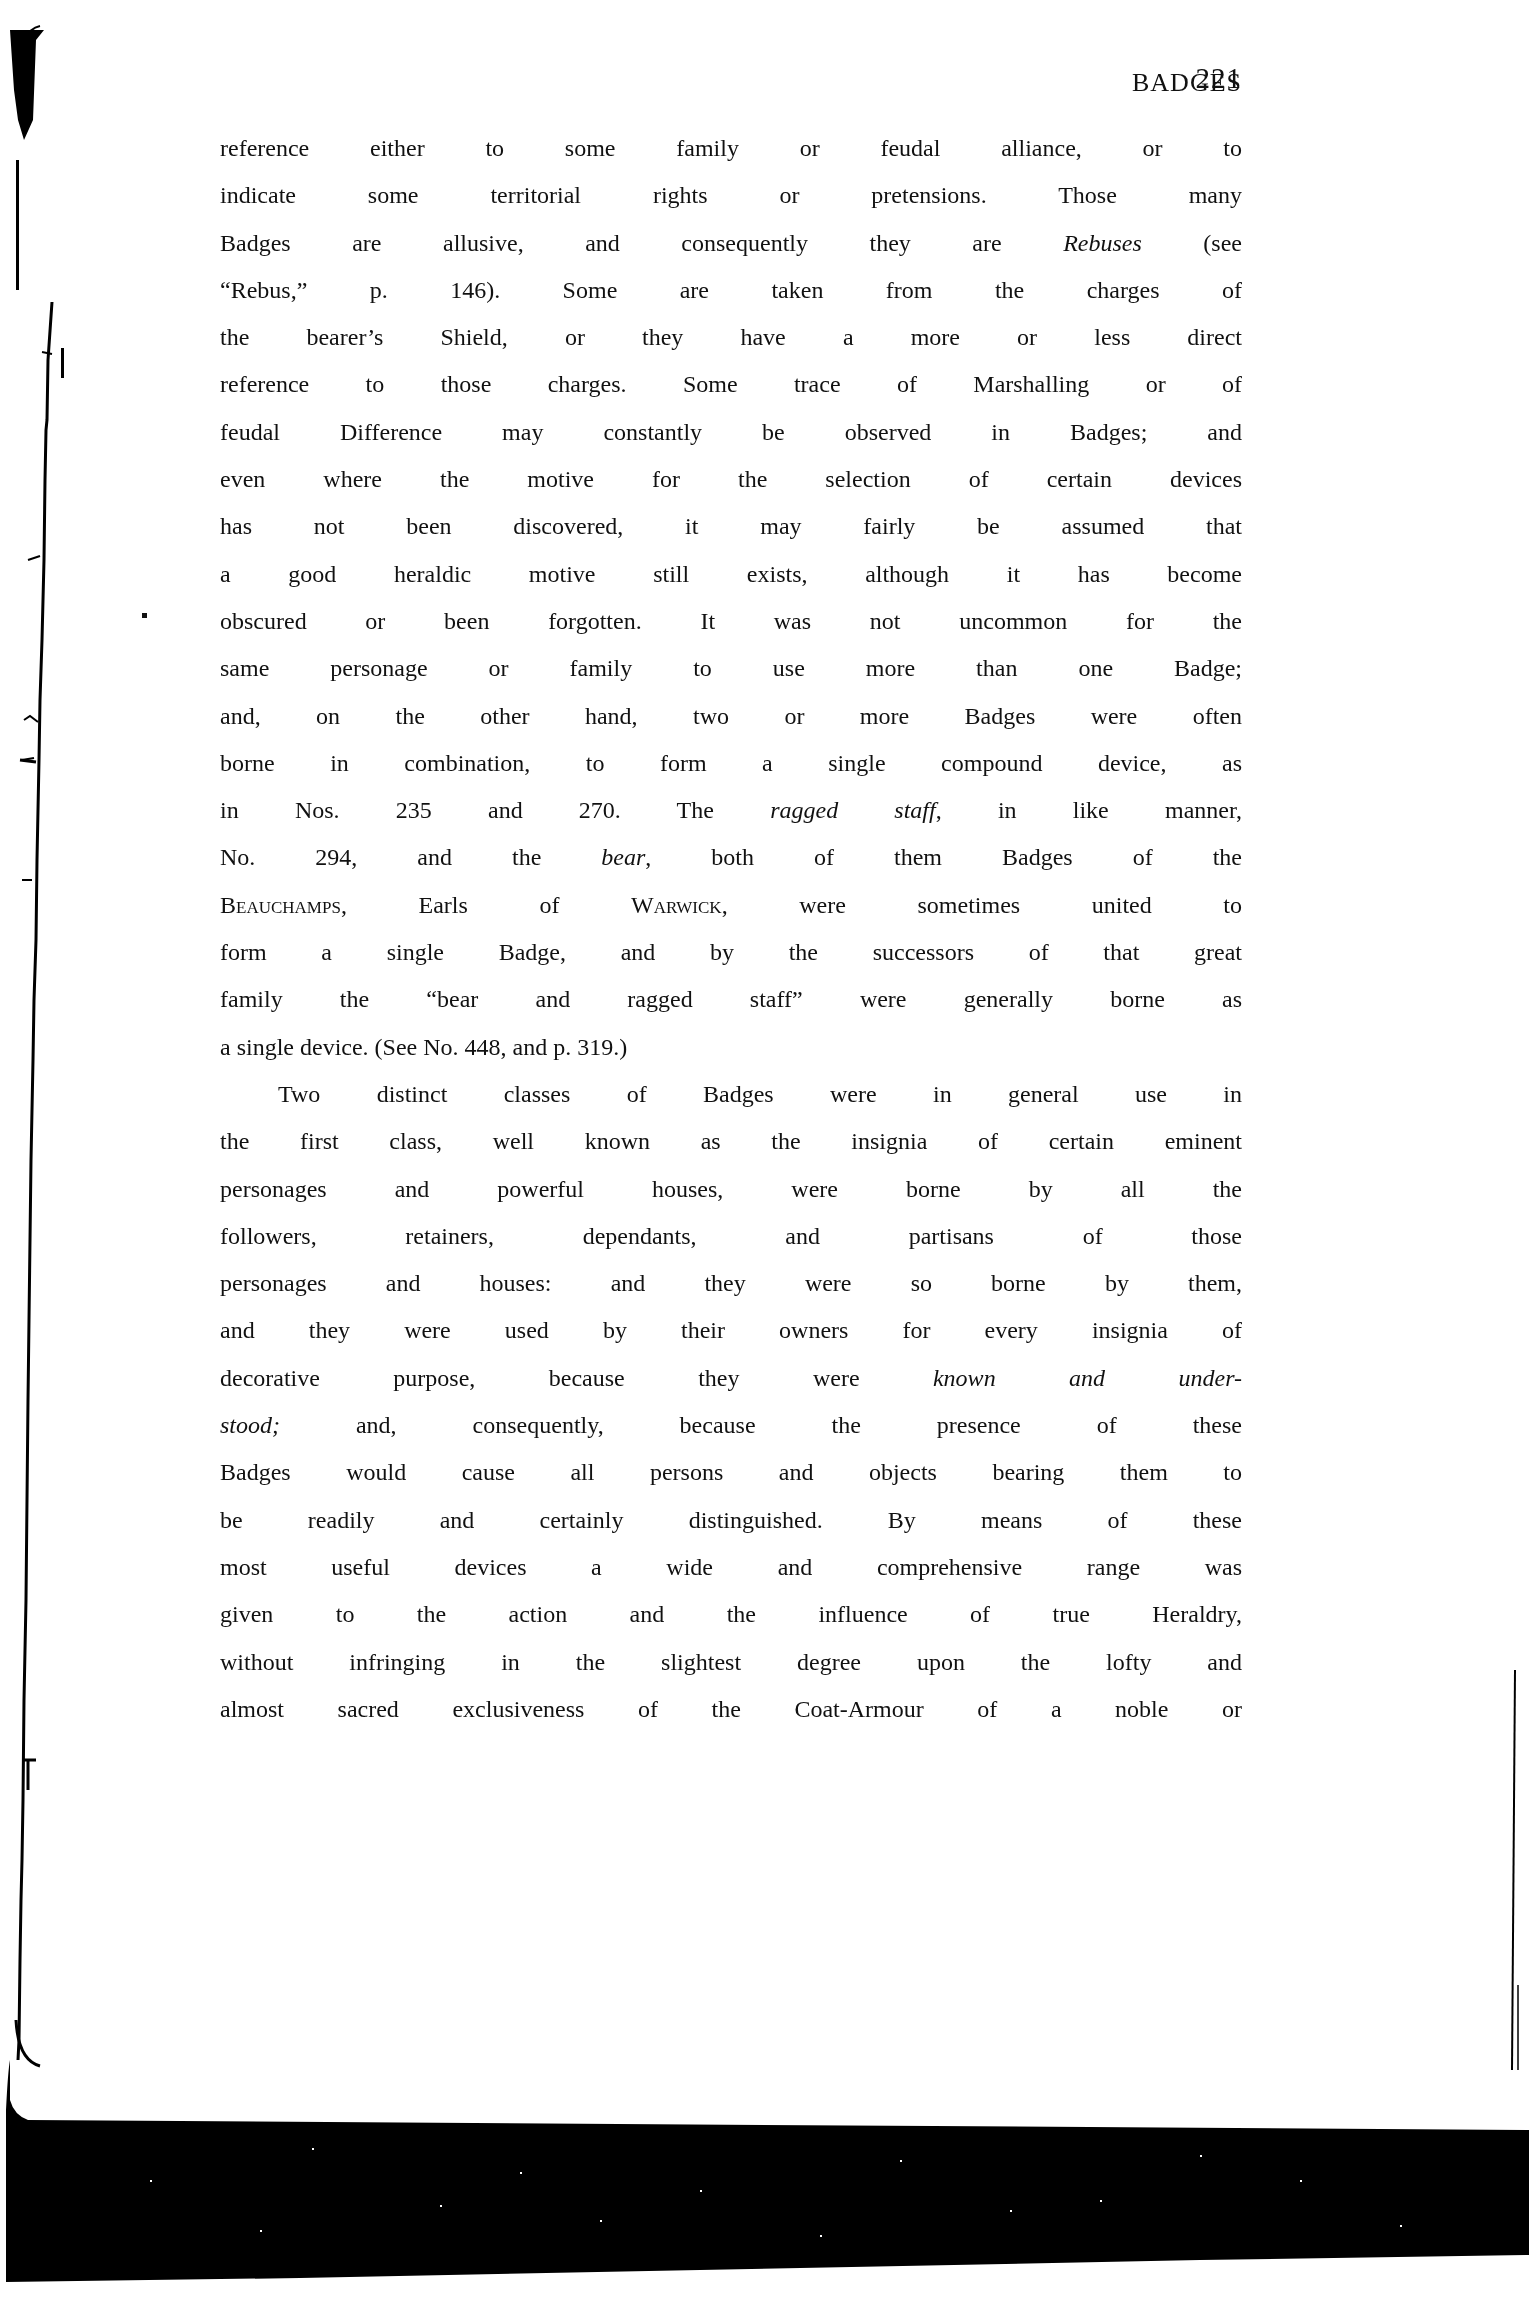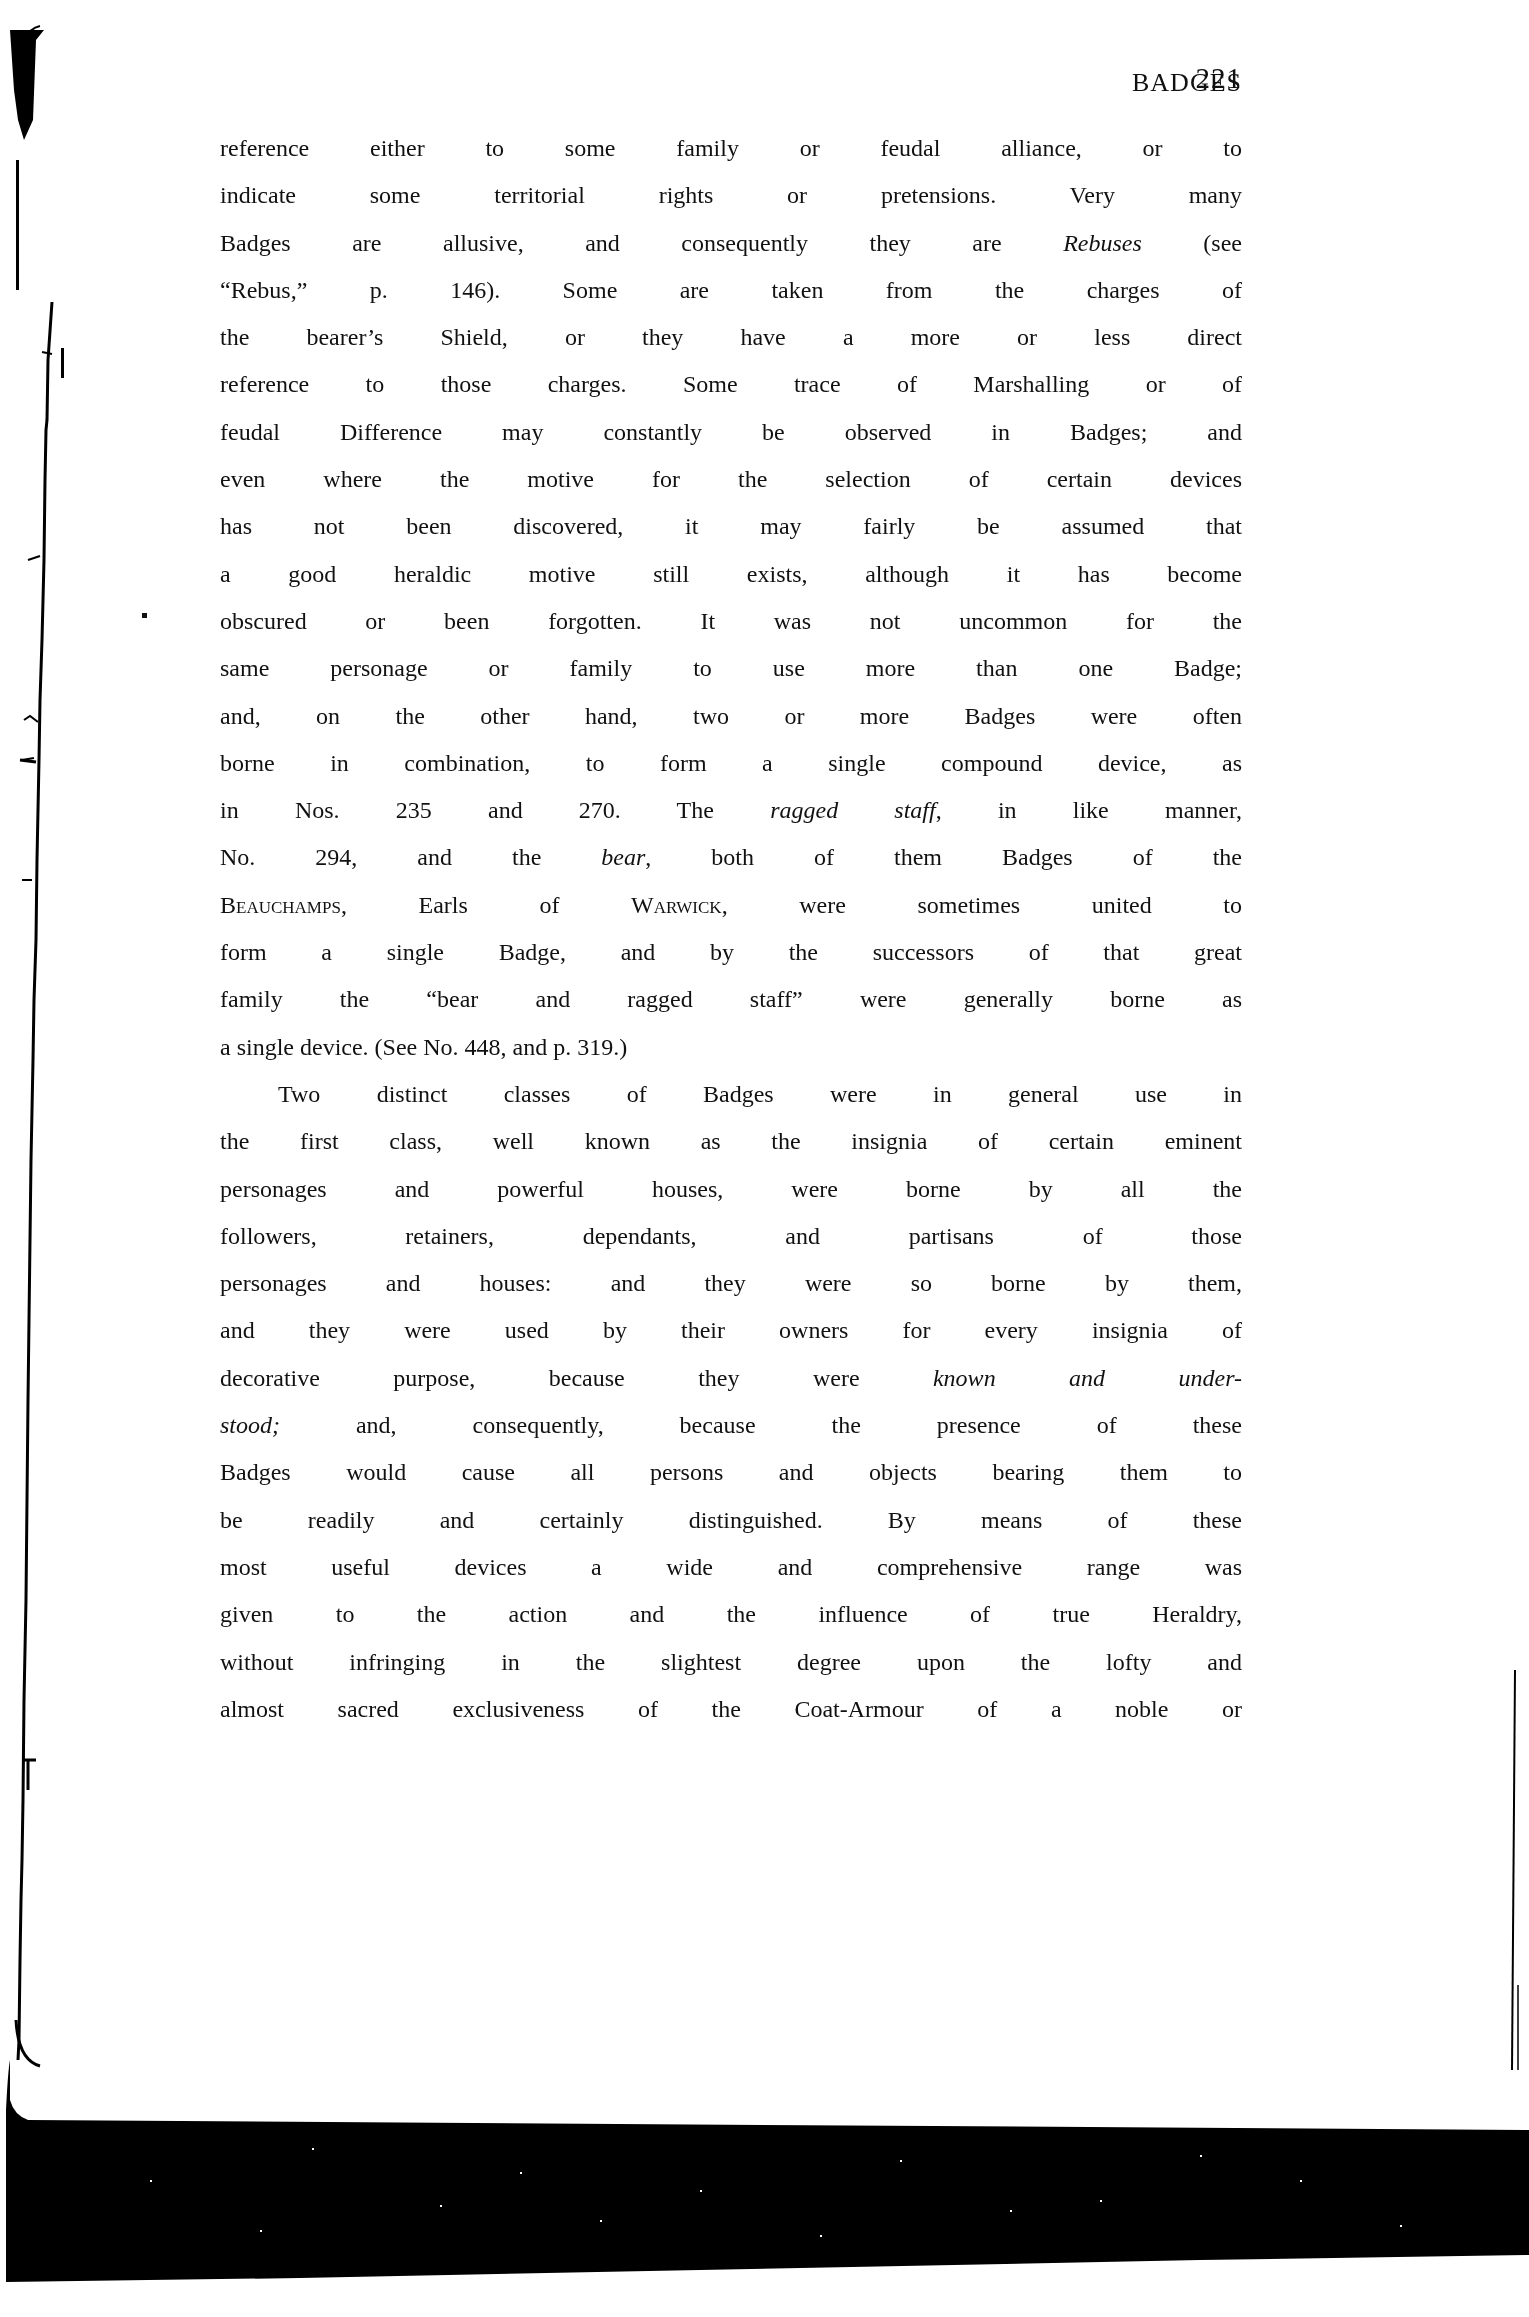--- a/index.html
+++ b/index.html
@@ -137,21 +137,21 @@
     </g>
   </svg>
 
   <div class="running-head">
     <div class="running-title">BADGES</div>
     <div class="page-number">221</div>
   </div>
 
   <div class="text-block" id="text-block">
       <div class="line"><span>reference either to some family or feudal alliance, or to</span></div>
-      <div class="line"><span>indicate some territorial rights or pretensions.  Very many</span></div>
+      <div class="line"><span>indicate some territorial rights or pretensions.  Those many</span></div>
       <div class="line"><span>Badges are allusive, and consequently they are </span><span class="it">Rebuses</span><span> (see</span></div>
       <div class="line"><span>“Rebus,” p. 146).  Some are taken from the charges of</span></div>
       <div class="line"><span>the bearer’s Shield, or they have a more or less direct</span></div>
       <div class="line"><span>reference to those charges.  Some trace of Marshalling or of</span></div>
       <div class="line"><span>feudal Difference may constantly be observed in Badges; and</span></div>
       <div class="line"><span>even where the motive for the selection of certain devices</span></div>
       <div class="line"><span>has not been discovered, it may fairly be assumed that</span></div>
       <div class="line"><span>a good heraldic motive still exists, although it has become</span></div>
       <div class="line"><span>obscured or been forgotten.  It was not uncommon for the</span></div>
       <div class="line"><span>same personage or family to use more than one Badge;</span></div>

